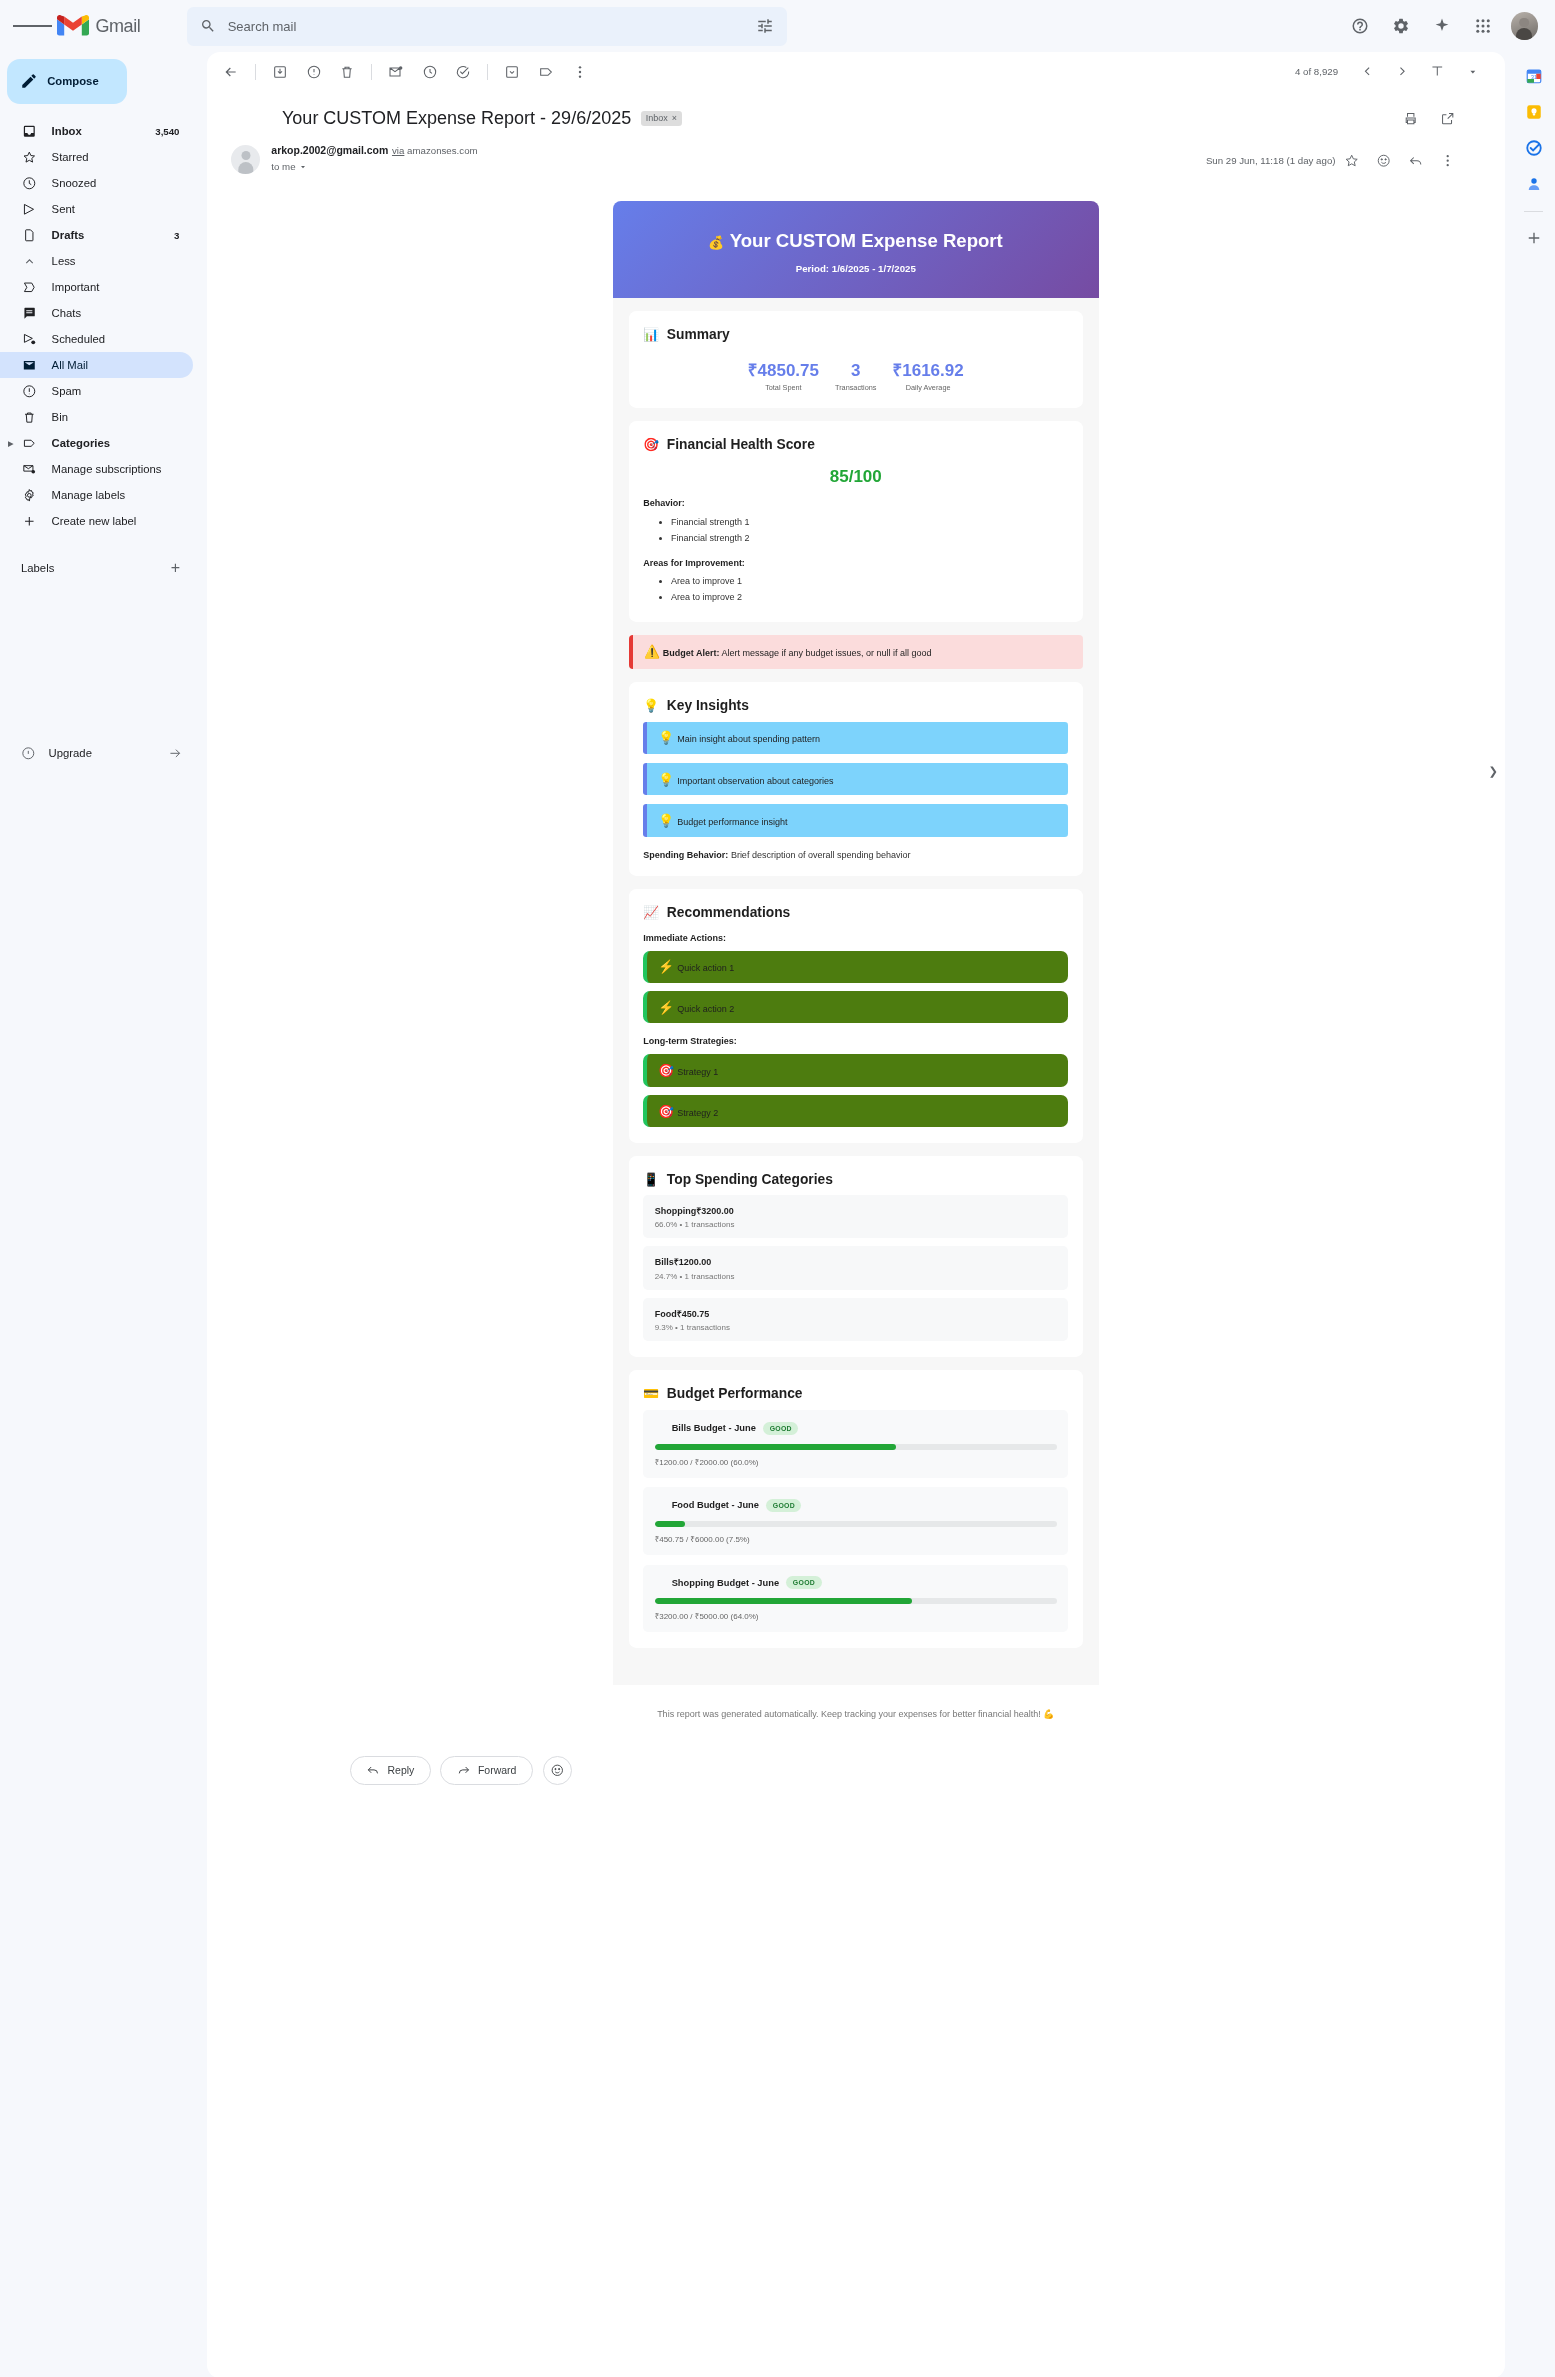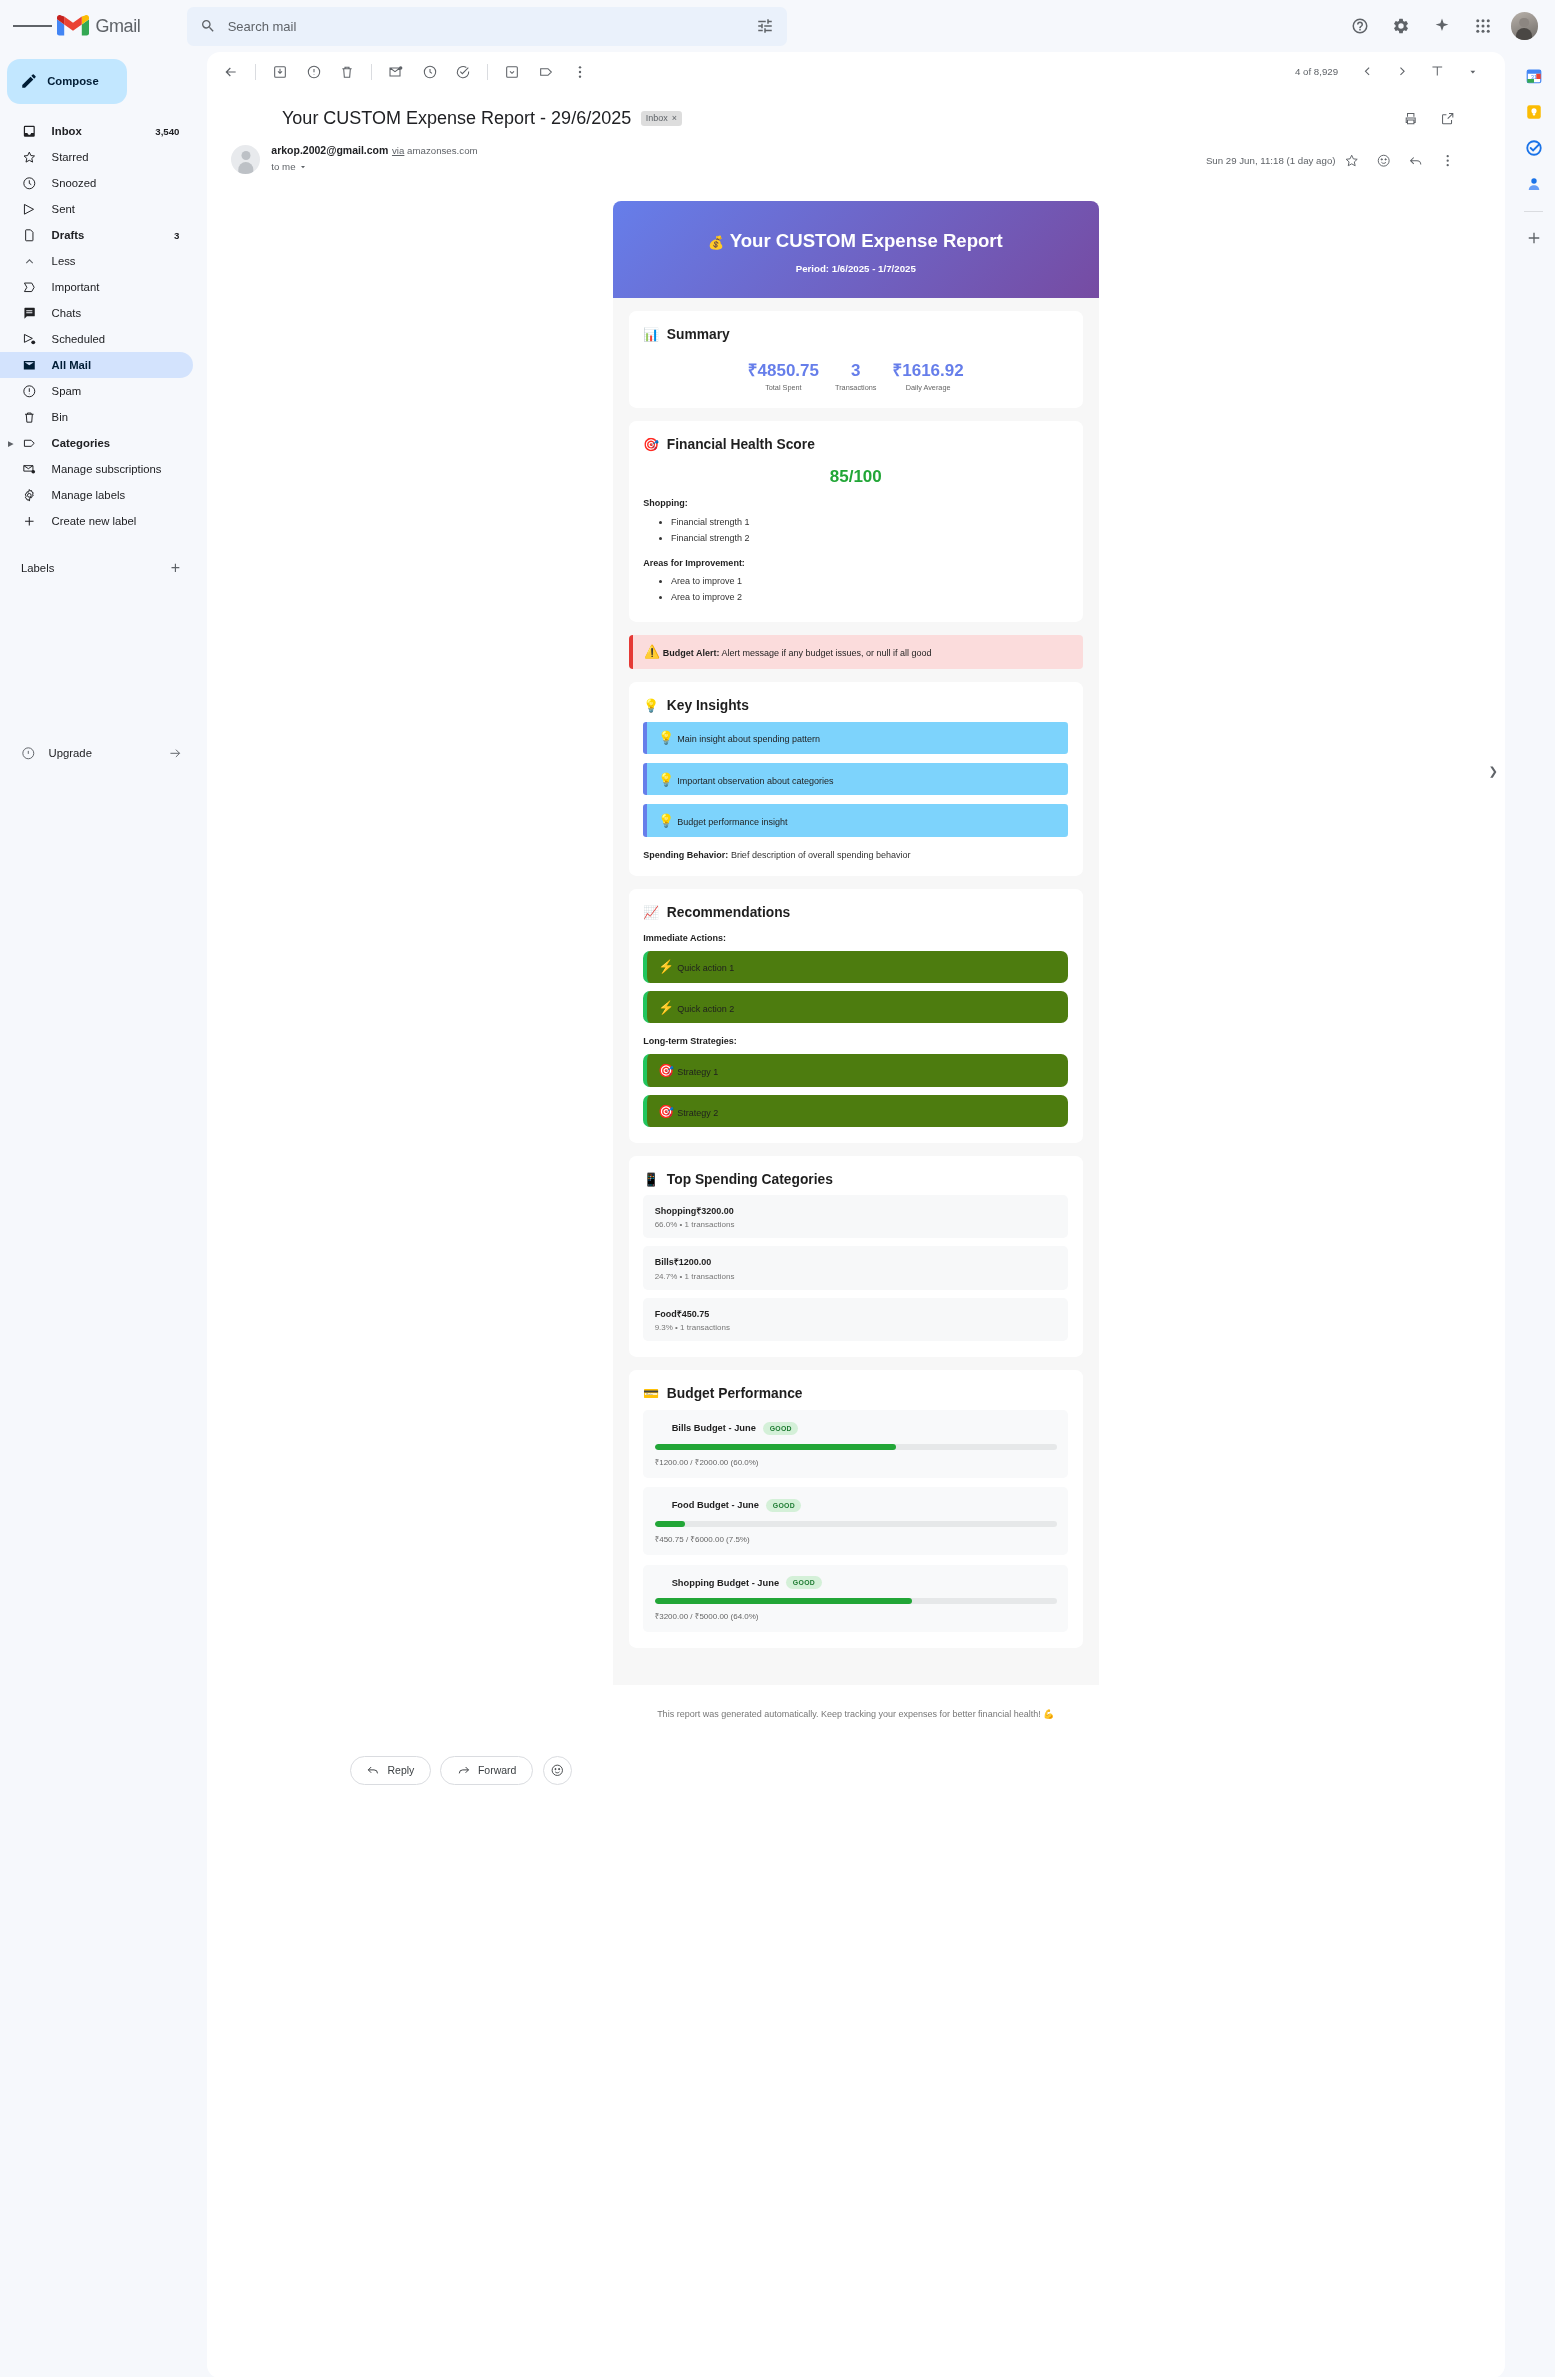--- a/index.html
+++ b/index.html
@@ -32,21 +32,21 @@
   .sidebar { width: 207px; flex: 0 0 207px; padding-right: 6.5px; }
   .compose-btn { margin: 6.5px 0 0 6.5px; width: 120px; height: 45px; border-radius: 13px; background: #c2e7ff; display: flex; align-items: center; gap: 9.7px; padding-left: 13px; cursor: pointer; }
   .compose-label { font-size: 11.3px; color: #001d35; font-weight: bold; }
   .nav { margin-top: 14.6px; }
   .nav-item { height: 26px; display: flex; align-items: center; gap: 14.6px; padding-left: 21px; border-radius: 0 13px 13px 0; margin-right: 8px; cursor: pointer; position: relative; }
   .nav-item .ico { width: 16px; height: 16px; flex: 0 0 16px; display:flex;align-items:center;justify-content:center;}
   .nav-label { font-size: 11.3px; color: #202124; flex: 1; }
   .nav-count { font-size: 9.7px; color: #202124; font-weight: bold; padding-right: 13px; }
   .nav-item.bold .nav-label { font-weight: bold; }
   .nav-item.active { background: #d3e3fd; }
-  .nav-item.active .nav-label { font-weight: bold; color: #001d35; }
+  .nav-item.active .nav-label { font-weight: normal; color: #001d35; }
   .caret-left { position: absolute; left: 8px; font-size: 7.3px; color: #5f6368; }
   .labels-head { display: flex; align-items: center; justify-content: space-between; padding: 0 16px 0 21px; height: 32px; margin-top: 18px; }
   .labels-title { font-size: 11.3px; color: #202124; }
   .plus-btn { width: 18px; height: 18px; cursor: pointer; display:flex;align-items:center;justify-content:center;font-size:16px;color:#5f6368;}
   .upgrade { margin: 162px 0 0 21px; display: flex; align-items: center; gap: 13px; width: 162px; cursor: pointer; }
   .upgrade-label { font-size: 11.3px; color: #202124; flex: 1; }
 
   
   .main { flex: 1; background: #ffffff; border-radius: 13px; margin-right: 6.5px; position: relative; overflow: hidden; }
   .mail-toolbar { height: 39px; display: flex; align-items: center; padding: 0 8px; gap: 1.6px; }
@@ -535,21 +535,21 @@
             </div>
           </div>
         </div>
 
         <div class="card">
           <div class="card-title">
             <span class="emoji">🎯</span>
             <span>Financial Health Score</span>
           </div>
           <div class="score">85/100</div>
-          <div class="sub-h">Shopping:</div>
+          <div class="sub-h">Behavior:</div>
           <ul class="bullets">
             <li>Financial strength 1</li>
             <li>Financial strength 2</li>
           </ul>
           <div class="sub-h">Areas for Improvement:</div>
           <ul class="bullets">
             <li>Area to improve 1</li>
             <li>Area to improve 2</li>
           </ul>
         </div>

